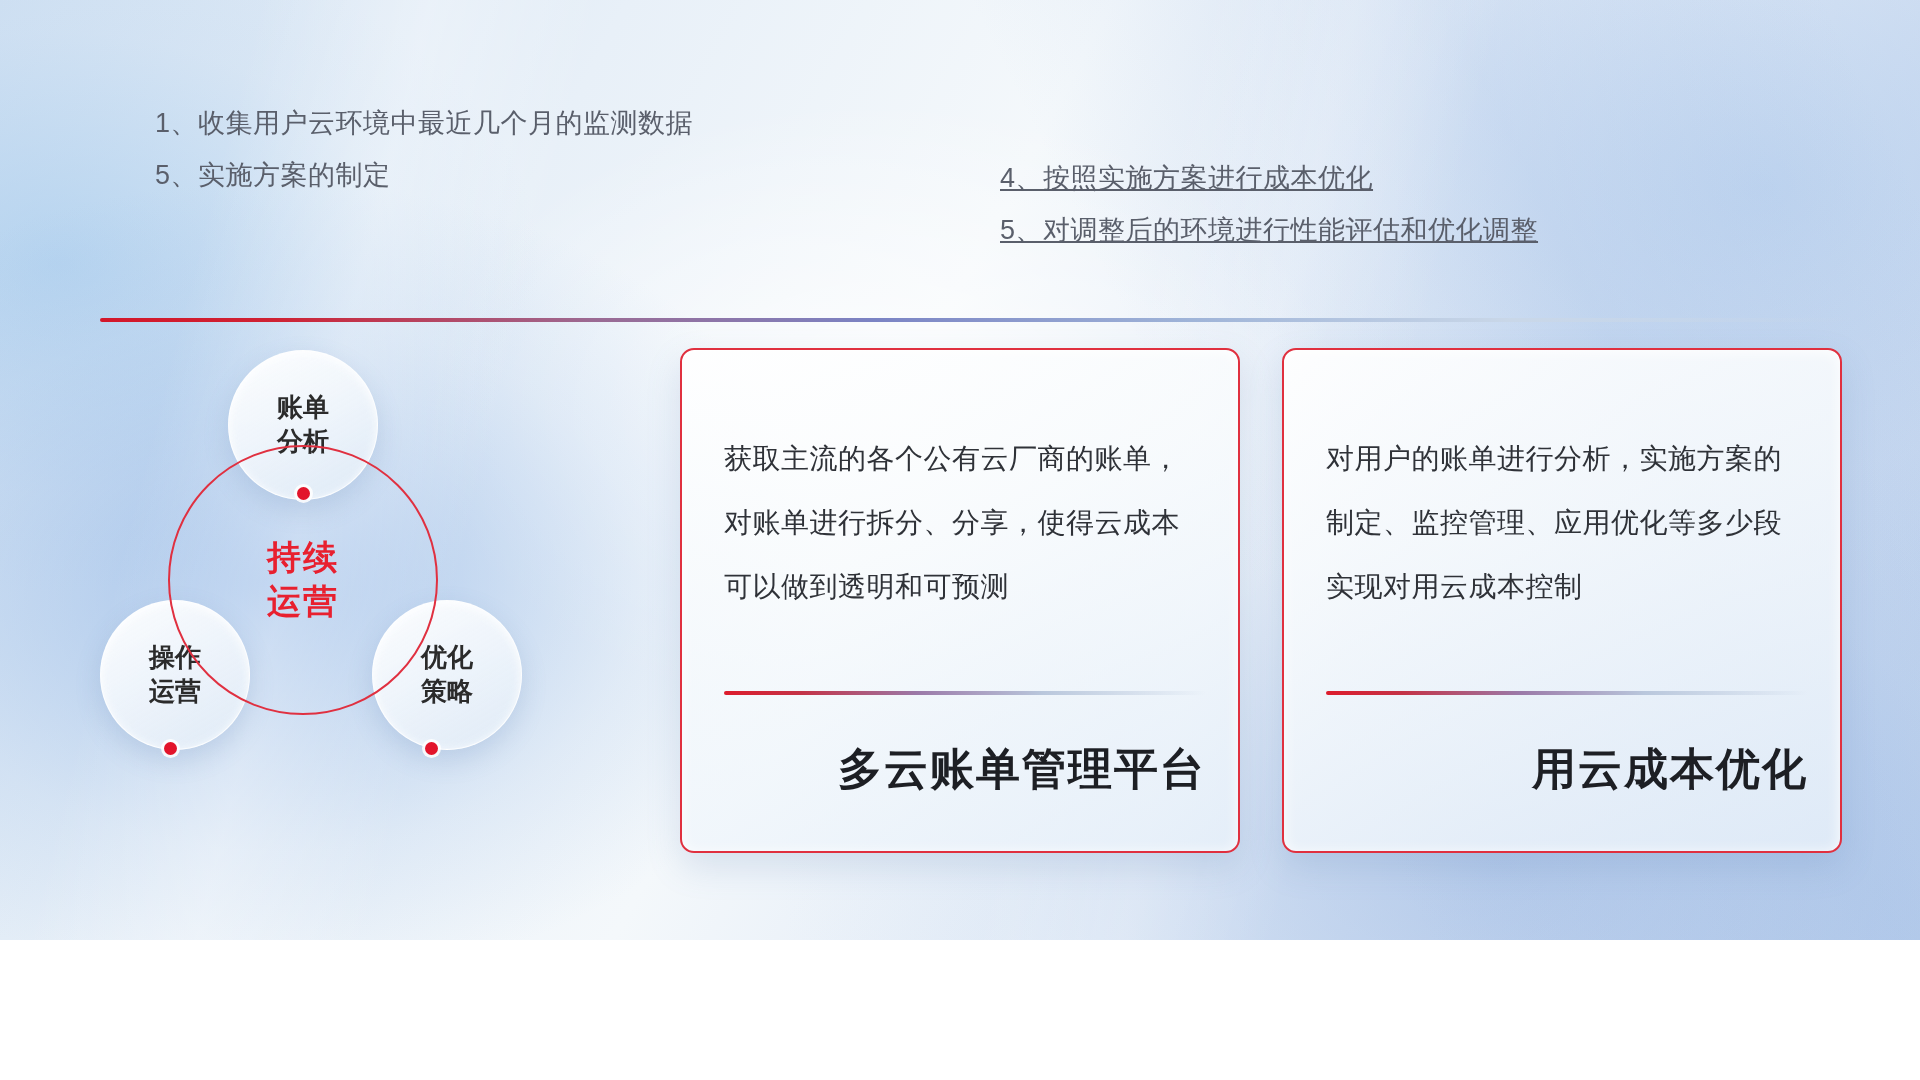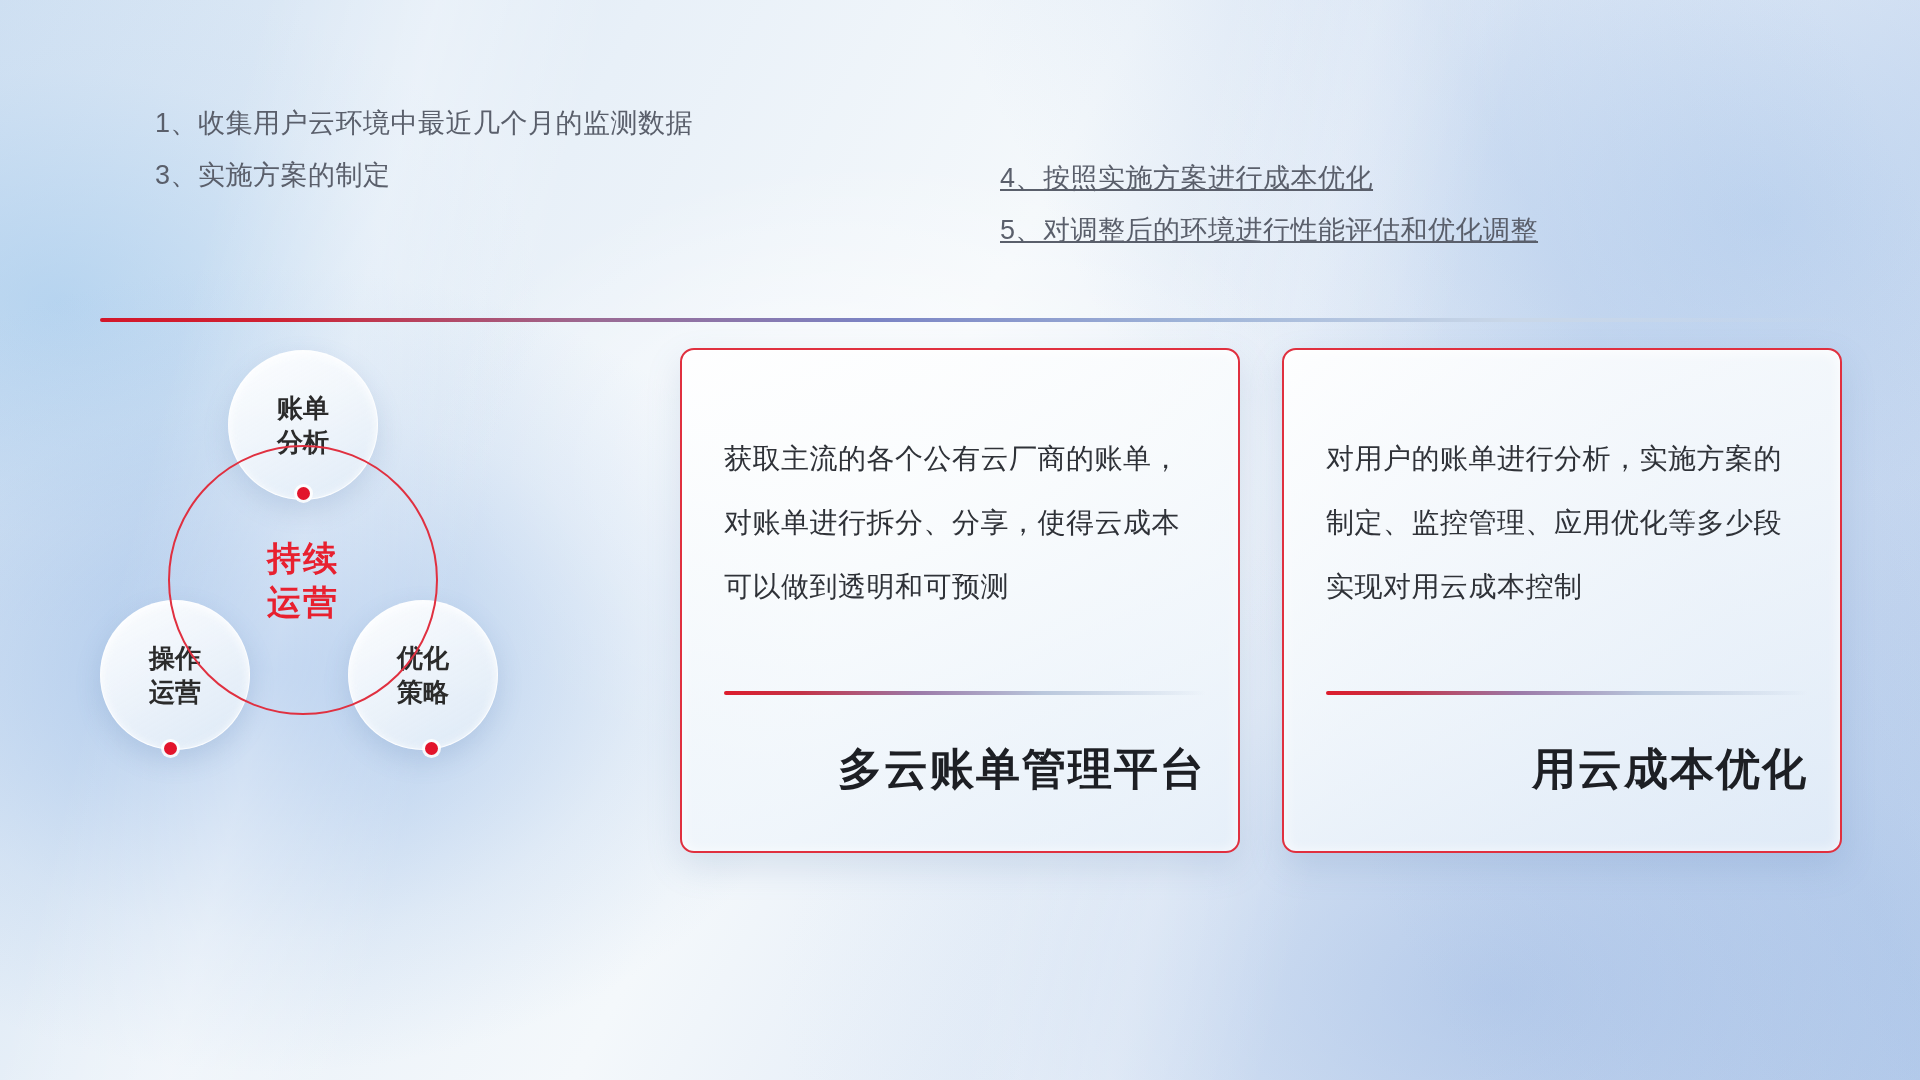--- a/index.html
+++ b/index.html
@@ -7,21 +7,21 @@
     padding: 0;
     width: 1920px;
     height: 1080px;
     overflow: hidden;
     font-family: "Liberation Sans", sans-serif;
   }
 
   #slide {
     position: relative;
     width: 1920px;
-    height: 1080px;
+    height: 940px;
     background:
       radial-gradient(ellipse 780px 560px at 14% 62%, rgba(120,165,225,0.55) 0%, rgba(150,185,230,0.18) 48%, rgba(255,255,255,0) 72%),
       radial-gradient(ellipse 620px 420px at 3% 28%, rgba(150,195,235,0.50) 0%, rgba(190,215,240,0.14) 55%, rgba(255,255,255,0) 78%),
       radial-gradient(ellipse 700px 520px at 92% 20%, rgba(170,200,235,0.45) 0%, rgba(215,230,245,0.10) 55%, rgba(255,255,255,0) 80%),
       radial-gradient(ellipse 900px 600px at 78% 92%, rgba(150,180,225,0.45) 0%, rgba(205,222,242,0.12) 55%, rgba(255,255,255,0) 80%),
       radial-gradient(ellipse 620px 420px at 46% 44%, rgba(255,255,255,0.85) 0%, rgba(255,255,255,0.35) 45%, rgba(255,255,255,0) 75%),
       linear-gradient(118deg, #cfe0f2 0%, #e8f0f8 26%, #f4f8fb 46%, #dfe9f6 66%, #c9d9f0 86%, #bcd0ec 100%);
   }
 
   
@@ -73,29 +73,30 @@
     border-radius: 50%;
     display: flex;
     align-items: center;
     justify-content: center;
     text-align: center;
     font-weight: bold;
     color: #2b2b2b;
     font-size: 26px;
     line-height: 34px;
     box-sizing: border-box;
+    font-family: Liberation Serif, serif;
   }
   .bubble {
     background: linear-gradient(150deg, rgba(255,255,255,0.96) 0%, rgba(244,248,252,0.88) 45%, rgba(225,236,247,0.80) 100%);
     border: 1px solid rgba(255,255,255,0.9);
     box-shadow: 0 10px 26px rgba(90,125,175,0.20), inset 0 2px 10px rgba(255,255,255,0.9);
   }
   #c-bill { left: 128px; top: 0px;   width: 150px; height: 150px; }
   #c-ops  { left: 0px;   top: 250px; width: 150px; height: 150px; }
-  #c-opt  { left: 248px; top: 250px; width: 150px; height: 150px; }
+  #c-opt  { left: 272px; top: 250px; width: 150px; height: 150px; }
 
   #c-center {
     left: 68px; top: 95px;
     width: 270px; height: 270px;
     border: 2px solid #e03040;
     background: transparent;
     color: #e8202f;
     font-size: 34px;
     line-height: 44px;
     letter-spacing: 2px;
@@ -157,21 +158,21 @@
     letter-spacing: 2px;
   }
 </style>
 </head>
 <body>
 
 <div id="slide">
 
   <div class="list" id="list-left">
     <span class="list-item">1、收集用户云环境中最近几个月的监测数据</span>
-    <span class="list-item">3、实施方案的制定</span>
+    <span class="list-item">5、实施方案的制定</span>
   </div>
 
   <div class="list" id="list-right">
     <span class="list-item">4、按照实施方案进行成本优化</span>
     <span class="list-item">5、对调整后的环境进行性能评估和优化调整</span>
   </div>
 
   <div id="divider"></div>
 
   <div id="venn">

